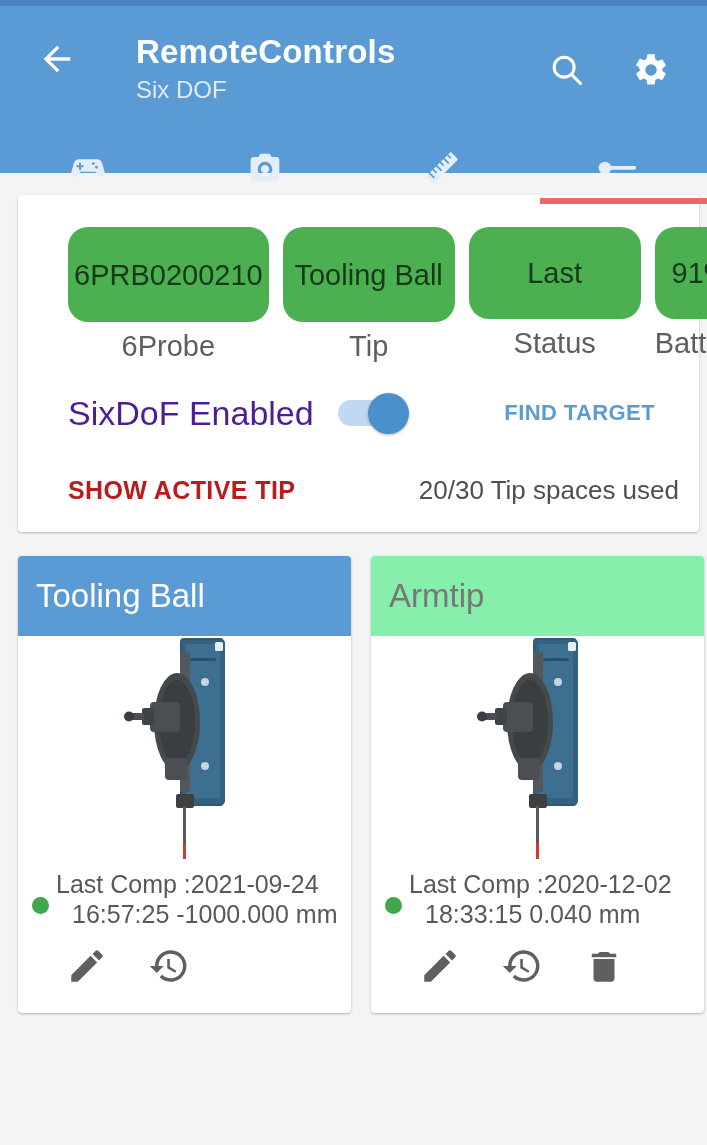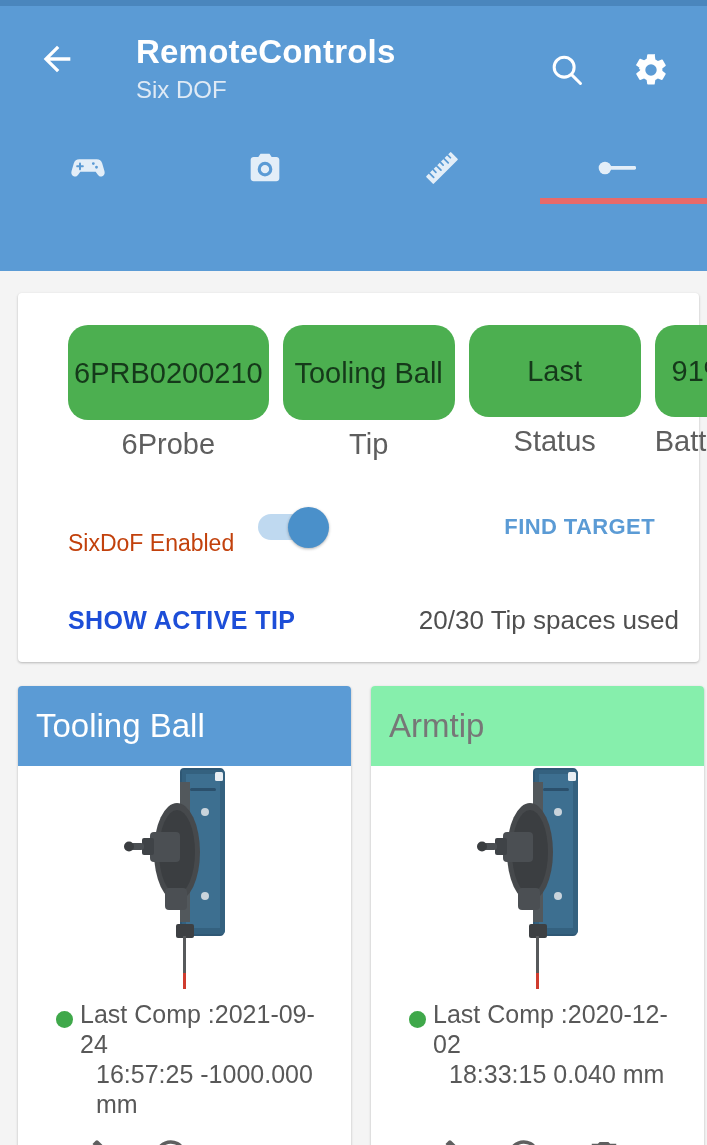--- a/index.html
+++ b/index.html
@@ -18,21 +18,21 @@
 
   
   .status-strip {
     height: 6px;
     background: #4a86bd;
   }
 
   
   .appbar {
     background: #5b9bd5;
-    height: 265px;
+    height: 167px;
     position: relative;
   }
 
   .appbar-top {
     display: flex;
     align-items: flex-start;
     padding: 16px 22px 0 34px;
     height: 125px;
   }
 
@@ -171,24 +171,23 @@
     margin-top: 9px;
   }
 
   .toggle-row {
     display: flex;
     align-items: center;
     padding: 34px 22px 0 36px;
   }
 
   .toggle-label {
-    color: #c2410c;
-    font-size: 23px;
+    color: #4c1d95;
+    font-size: 34px;
     line-height: 36px;
-    margin-top: 32px;
   }
 
   .switch {
     position: relative;
     width: 72px;
     height: 34px;
     margin-left: 24px;
     cursor: pointer;
     flex: 0 0 72px;
   }
@@ -225,21 +224,21 @@
     padding-right: 8px;
   }
 
   .actions-row {
     display: flex;
     align-items: center;
     padding: 44px 6px 0 36px;
   }
 
   .show-active-tip {
-    color: #1d4ed8;
+    color: #b91c1c;
     font-size: 25px;
     font-weight: bold;
     letter-spacing: 0.4px;
     cursor: pointer;
   }
 
   .tip-spaces {
     margin-left: auto;
     color: #4f4f4f;
     font-size: 26px;
@@ -287,22 +286,21 @@
     display: flex;
     align-items: flex-start;
     justify-content: center;
     padding-top: 0px;
     position: relative;
   }
 
   .tip-meta {
     padding: 8px 10px 0 14px;
     display: flex;
-    align-items: flex-start;
-    margin-left: 24px;
+    align-items: center;
   }
 
   .dot {
     width: 17px;
     height: 17px;
     border-radius: 50%;
     background: #3fa84a;
     flex: 0 0 17px;
     margin-top: 12px;
     margin-right: 7px;

